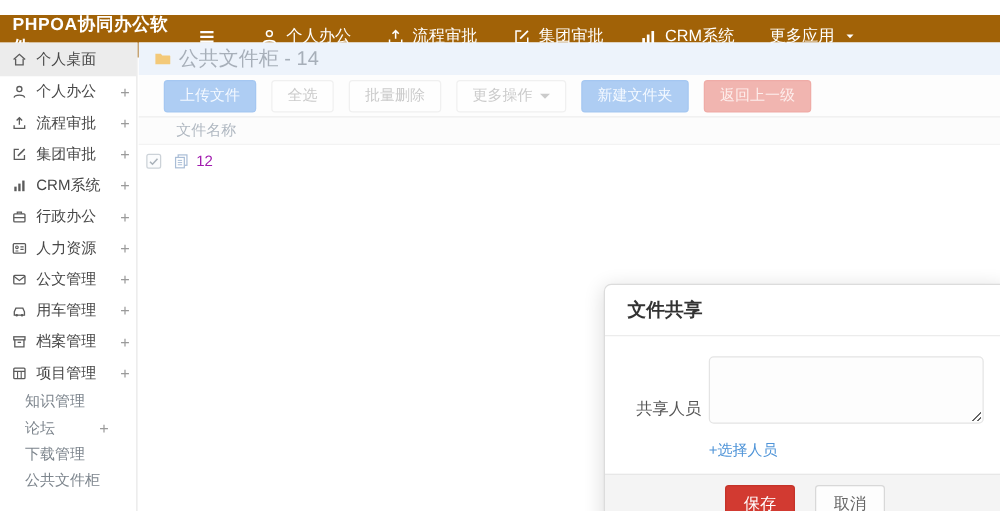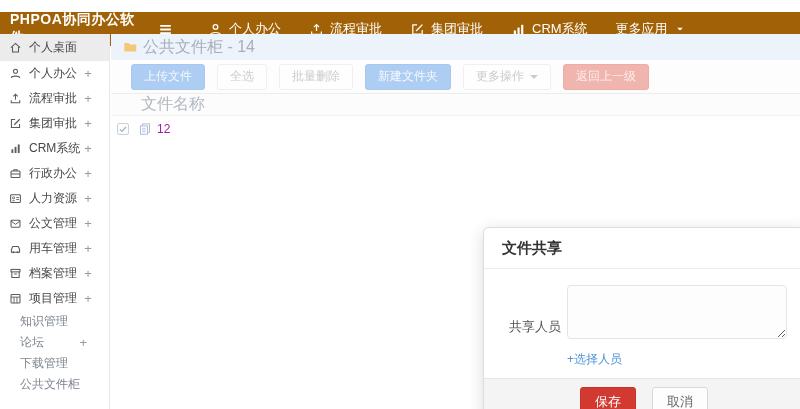--- a/index.html
+++ b/index.html
@@ -15,21 +15,21 @@
   .hamburger .icon { width:17px; height:17px; }
   .nav { display:flex; align-items:center; margin-left:12px; }
   .nav-item { display:flex; align-items:center; gap:6px; padding:0 14px; height:34px;
     font-size:13px; cursor:pointer; white-space:nowrap; }
   .nav-item .icon { width:15px; height:15px; }
   .icon svg { width:100%; height:100%; display:block; }
 
   
   .sidebar { position:absolute; left:0; top:34px; width:110px; height:375px;
     background:#fff; border-right:1px solid #e7e7e7; overflow:hidden; }
-  .side-item { display:flex; align-items:center; height:25px; padding:0 16px 0 9px;
+  .side-item { display:flex; align-items:center; height:25px; padding:0 4px 0 9px;
     font-size:12px; color:#474747; cursor:pointer;justify-content:flex-end; }
   .side-item.active { background:#ececec; height:27px; }
   .side-item .icon { width:13px; height:13px; color:#5b5b5b; margin-right:7px; flex:0 0 13px; }
   .side-item .lbl { flex:1; }
   .side-item .exp { color:#9a9a9a; font-size:13px; width:10px; text-align:center; }
   .submenu { padding-left:20px; }
   .sub-item { display:flex; align-items:center; height:21px; font-size:12px; color:#7d858d;
     cursor:pointer; padding-right:22px; }
   .sub-item .lbl { flex:1; }
   .sub-item .exp { color:#9a9a9a; font-size:13px; }
@@ -41,21 +41,21 @@
   .breadcrumb .icon { width:14px; height:14px; color:#f3c979; }
   .toolbar { height:33px; display:flex; align-items:center; padding:0 20px; gap:12px; background:#fdfdfd; }
   .btn { height:26px; font-size:12px; border-radius:3px; padding:0 12px; border:1px solid transparent;
     display:flex; align-items:center; gap:4px; cursor:pointer; white-space:nowrap; }
   .btn-primary { background:#aecdf3; color:#f4f9ff; border-color:#a5c7f1; }
   .btn-default { background:#fefefe; color:#cbcbcb; border-color:#f0f0f0; }
   .btn-danger { background:#f1b5b0; color:#fdeeec; border-color:#efaca7; }
   .caret { width:0; height:0; border-left:4px solid transparent; border-right:4px solid transparent;
     border-top:4px solid currentColor; display:inline-block; margin-left:2px; }
   .table-head { height:23px; border-top:1px solid #ededed; border-bottom:1px solid #f3f3f3;
-    display:flex; align-items:center; padding-left:30px; font-size:16px; color:#b0b8c1; background:#fcfcfc; }
+    display:flex; align-items:center; padding-left:30px; font-size:12px; color:#b0b8c1; background:#fcfcfc; }
   .file-row { height:26px; display:flex; align-items:center; padding-left:6px; font-size:12px; color:#a21caf; }
   .checkbox { width:12px; height:12px; border:1px solid #ccd2d8; border-radius:2px; background:#fbfcfd;
     margin:0 9px 0 0; color:#aab2ba; display:flex; align-items:center; justify-content:center; cursor:pointer; }
   .checkbox .icon { width:10px; height:10px; }
   .file-row .file-ic { width:14px; height:14px; color:#a9bdd6; margin-right:5px; }
 
   
   .modal { position:absolute; left:483px; top:227px; width:322px; background:#fff;
     border:1px solid #dcdcdc; border-radius:6px; box-shadow:0 3px 16px rgba(0,0,0,.14); overflow:hidden; }
   .modal-header { padding:11px 18px 10px; border-bottom:1px solid #ececec; }
@@ -279,25 +279,25 @@
             <path d="M1.5 3.5h5l1.3 1.6h6.7a.6.6 0 0 1 .6.6v6.8a.6.6 0 0 1-.6.6H1.5z" fill="currentColor"></path>
           </svg>
         </span>
       <span>公共文件柜 - 14</span>
     </div>
 
     <div class="toolbar">
       <button class="btn btn-primary">上传文件</button>
       <button class="btn btn-default">全选</button>
       <button class="btn btn-default">批量删除</button>
-      <button class="btn btn-primary">新建文件夹</button>
       <button class="btn btn-default">
         <span>更多操作</span>
         <span class="caret"></span>
       </button>
+      <button class="btn btn-primary">新建文件夹</button>
       <button class="btn btn-danger">返回上一级</button>
     </div>
 
     <div class="table-head">
       <span>文件名称</span>
     </div>
 
     <div class="file-row">
       <span class="checkbox">
         <span class="icon">

